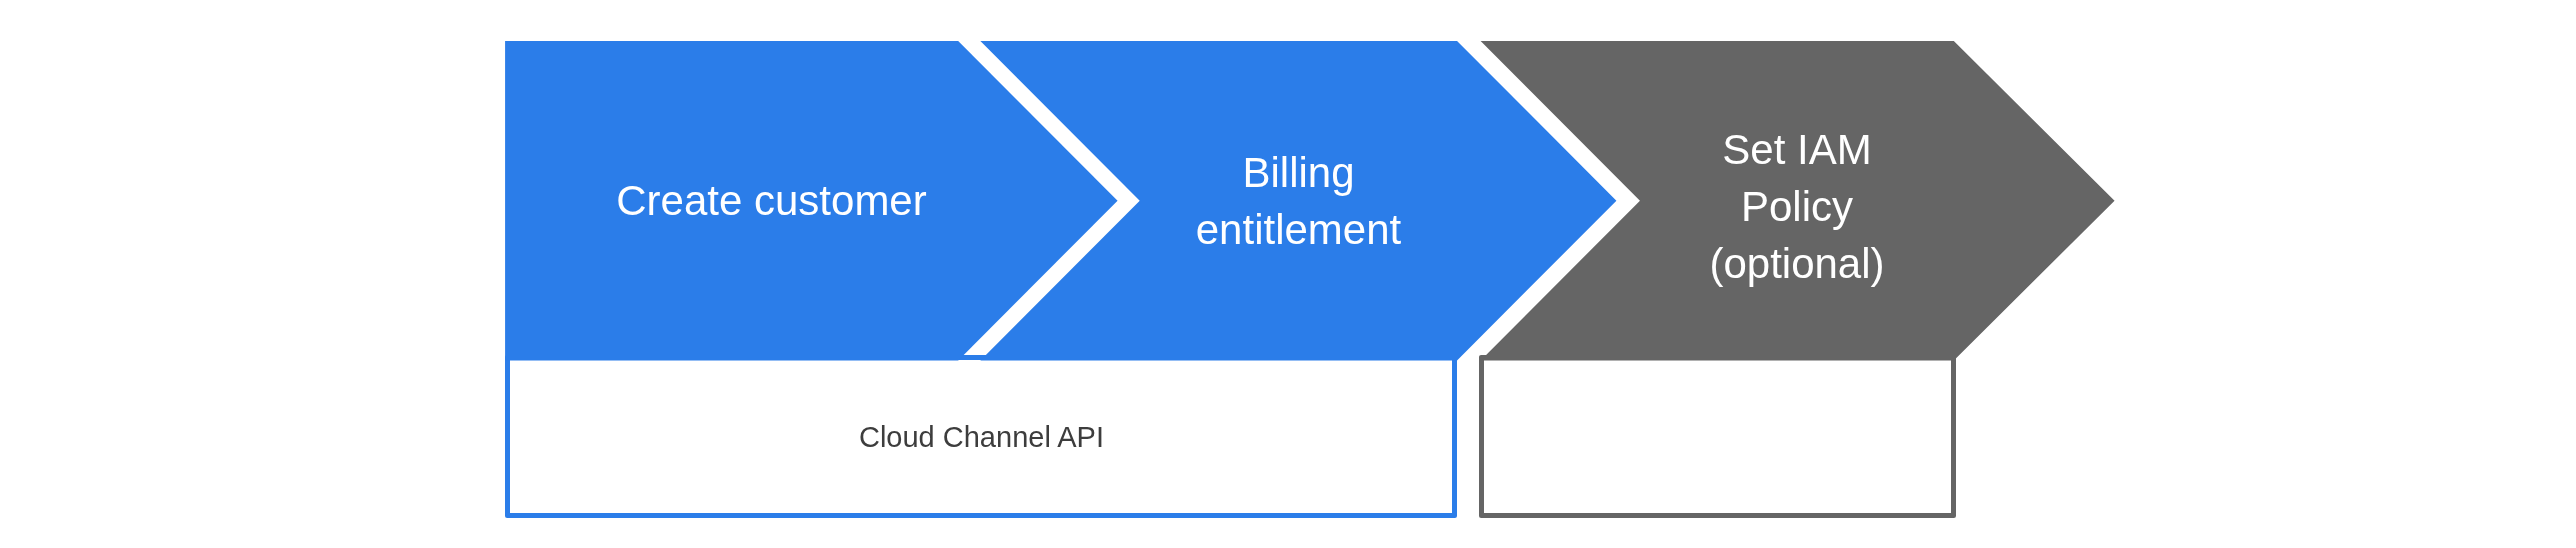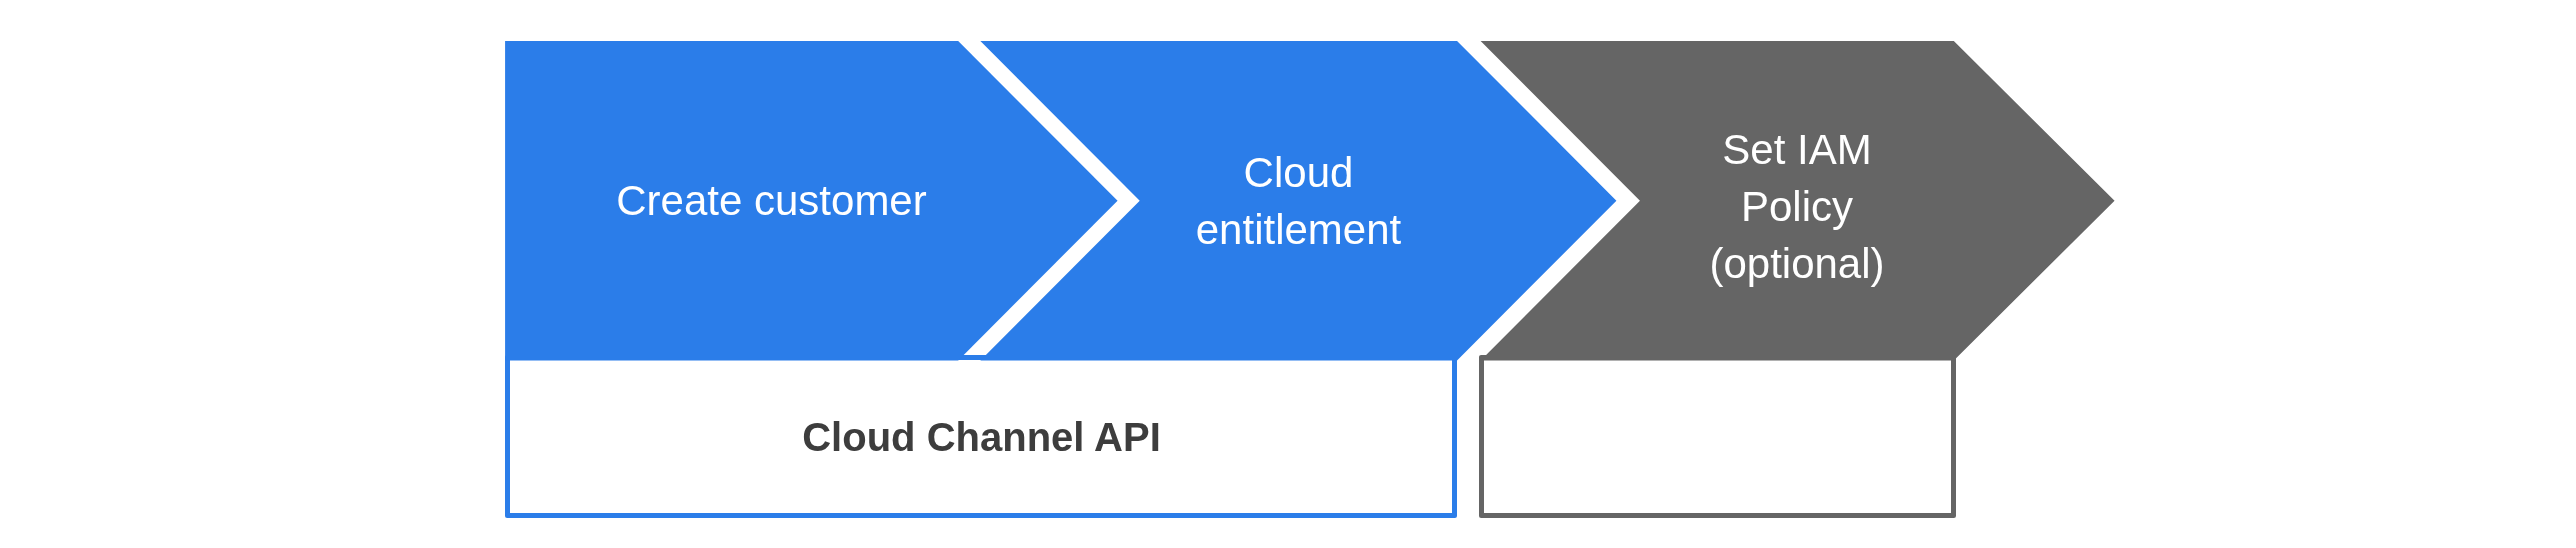--- a/index.html
+++ b/index.html
@@ -49,43 +49,43 @@
     pointer-events: none;
   }
   .api-label {
     position: absolute;
     top: 361px;
     height: 152px;
     display: flex;
     align-items: center;
     justify-content: center;
     text-align: center;
-    font-weight: bold;
-    font-size: 40px;
+    font-weight: normal;
+    font-size: 29px;
     color: #3d3d3d;
     z-index: 3;
     pointer-events: none;
   }
 </style>
 </head>
 <body>
 
 <div class="stage">
 
   <div class="api-box blue-border" style="left:505px; width:952px;"></div>
   <div class="api-box gray-border" style="left:1479px; width:477px;"></div>
 
   <svg class="shapes-svg" width="2576" height="549" viewBox="0 0 3718 792">
     <polygon points="729,59 1383,59 1613,289.5 1383,520 729,520" fill="#2b7de9"></polygon>
     <polygon points="1415,59 2103,59 2333,289.5 2103,520 1415,520 1645,289.5" fill="#2b7de9"></polygon>
     <polygon points="2137,59 2820,59 3052,289.5 2820,520 2137,520 2367,289.5" fill="#656565"></polygon>
   </svg>
 
   <div class="step-label" style="left:505px; width:533px;">Create customer</div>
-  <div class="step-label" style="left:1060px; width:477px;">Cloud
+  <div class="step-label" style="left:1060px; width:477px;">Billing
 entitlement</div>
   <div class="step-label" style="left:1560px; width:474px; transform:translateY(6.2px);">Set IAM
 Policy
 (optional)</div>
 
   <div class="api-label" style="left:511px; width:941px;">Cloud Channel API</div>
 
 </div>
 
 

